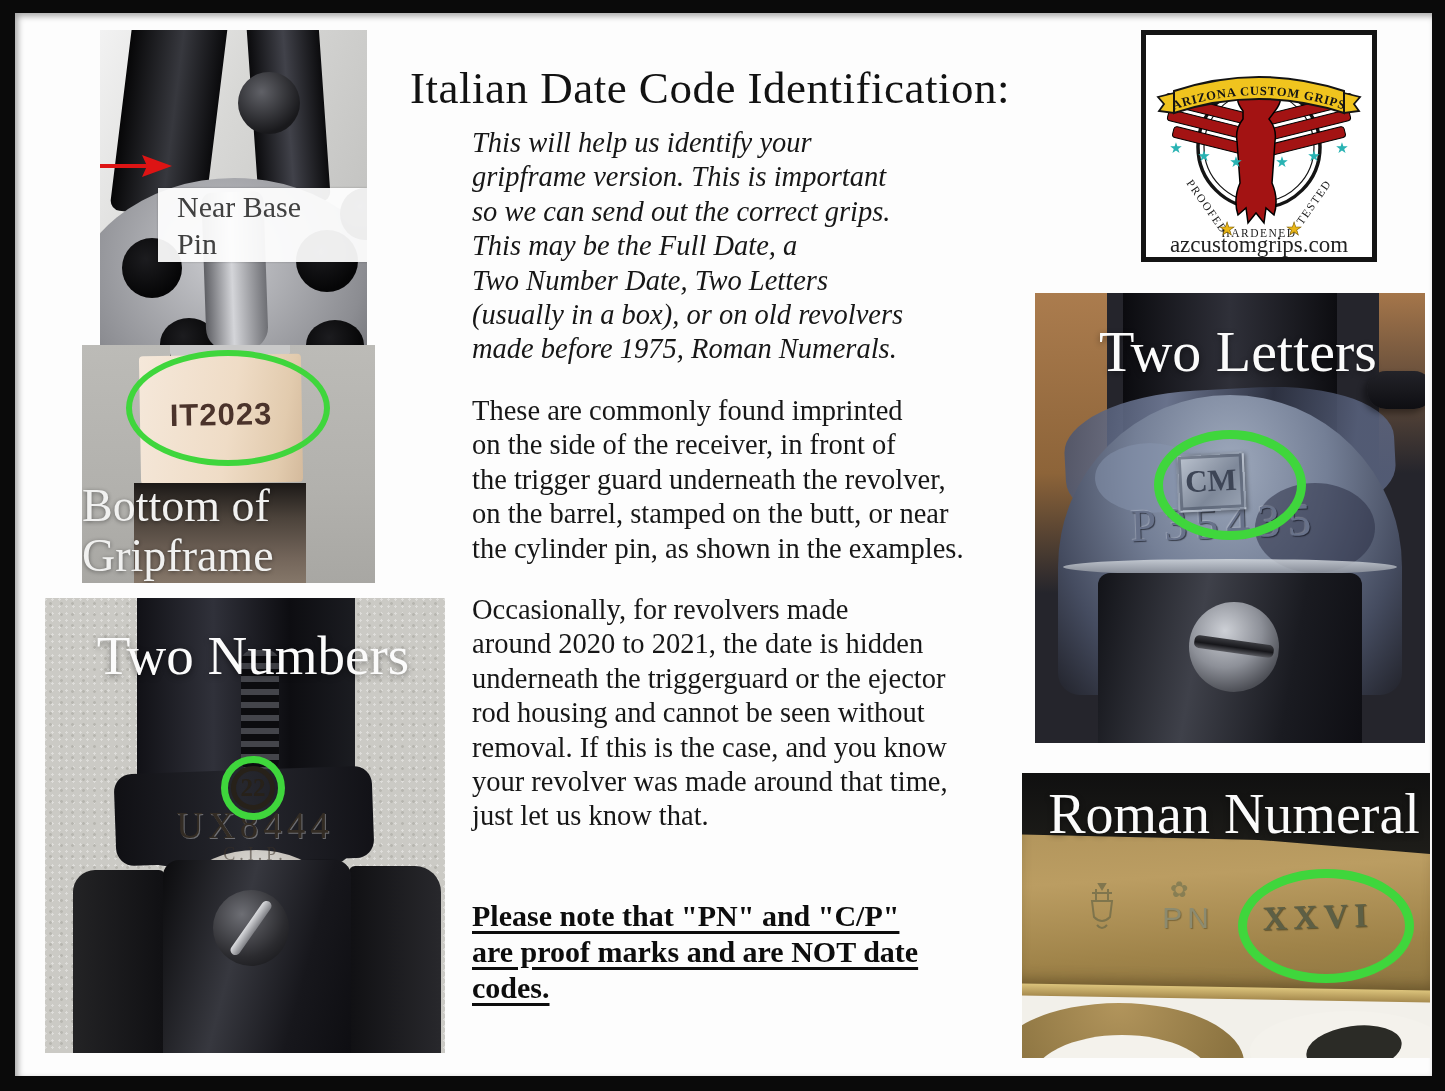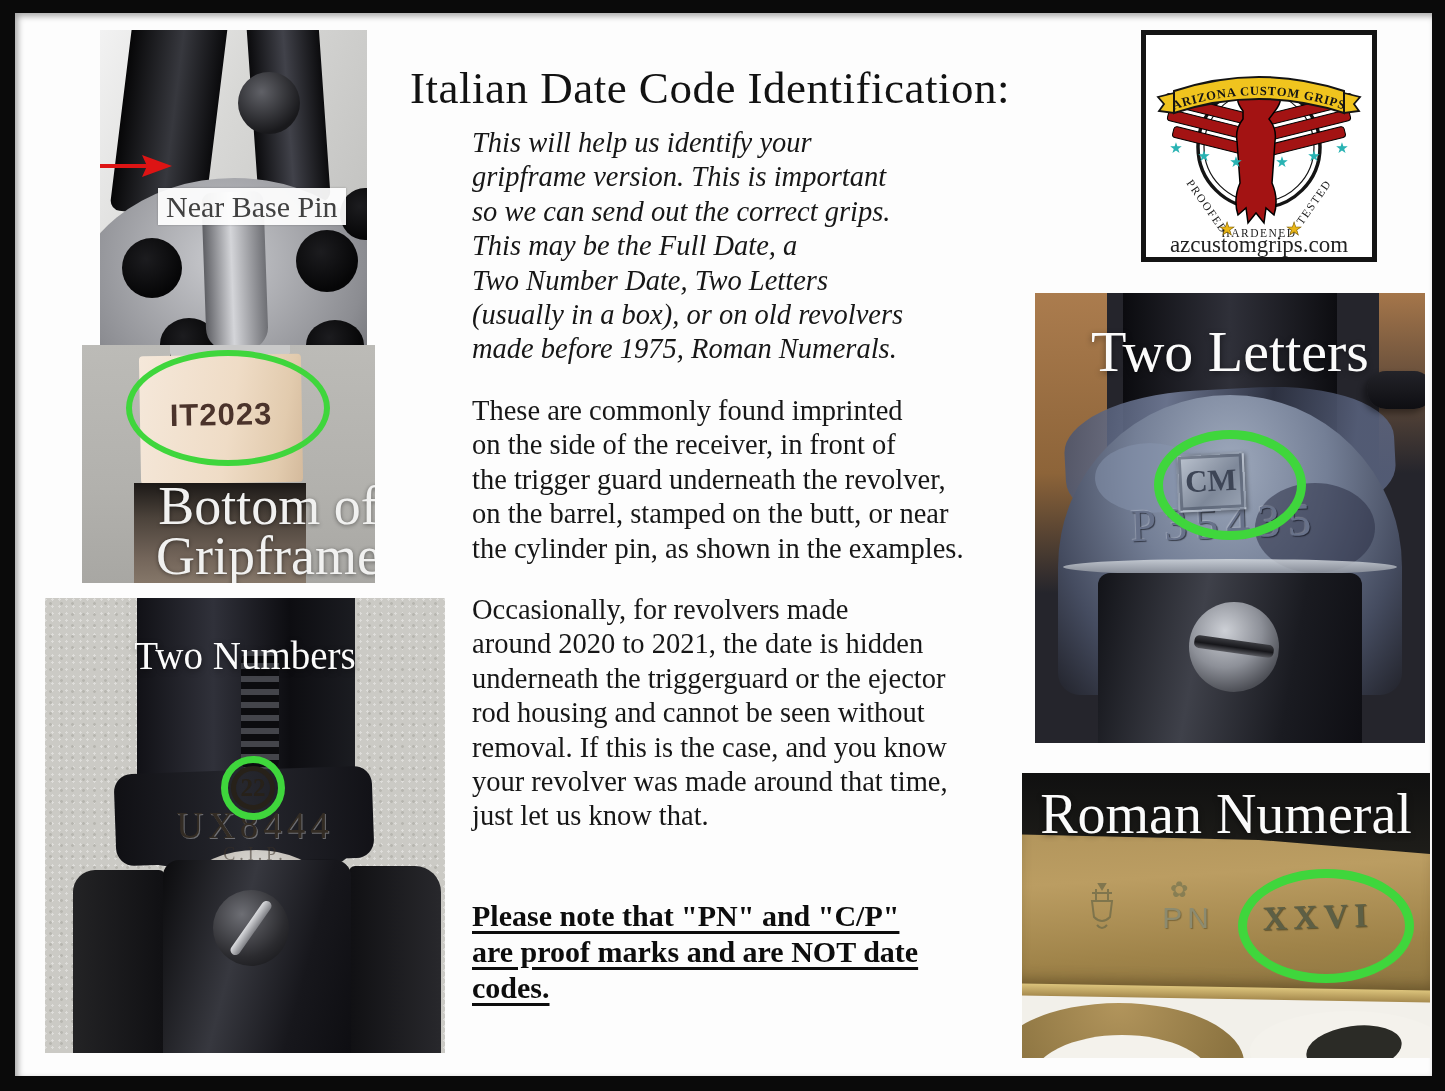--- a/index.html
+++ b/index.html
@@ -25,21 +25,21 @@
   .para-3 { top:593px; }
   .proof-note {
     position:absolute; left:472px; top:898px; width:565px; white-space:pre-line;
     font-size:30px; line-height:36px; font-weight:bold; color:#0d0d0d;
     text-decoration:underline; text-underline-offset:5px; text-decoration-thickness:3px;
   }
   
   .photo { position:absolute; overflow:hidden; }
   .photo-title {
     position:absolute; left:0; width:100%; text-align:center; color:#fbfbfb;
-    text-shadow:0 2px 6px rgba(0,0,0,0.45); z-index:6;
+    text-shadow:0 2px 6px rgba(0,0,0,0.45); z-index:6;padding-left:8px;
   }
   .green-ring { position:absolute; border:7px solid #3fd63c; border-radius:50%; z-index:5; }
   .screw { position:absolute; border-radius:50%; }
   .screw .groove { position:absolute; border-radius:5px; }
   
   .photo-1 { left:100px; top:30px; width:267px; height:315px;
     background:linear-gradient(115deg,#f2f2f2 0%,#d8d8d6 40%,#bcbcba 100%); }
   .p1-barrel-l { position:absolute; left:22px; top:-24px; width:95px; height:210px; border-radius:10px;
     background:linear-gradient(90deg,#060607,#37383e 55%,#0a0a0c); transform:rotate(7deg); }
   .p1-barrel-r { position:absolute; left:152px; top:-26px; width:72px; height:200px; border-radius:10px;
@@ -53,40 +53,40 @@
     background:radial-gradient(circle at 40% 35%,#1c1c1f,#060607 70%); }
   .p1-hole.h1 { left:22px;  top:208px; width:60px; height:60px; }
   .p1-hole.h2 { left:196px; top:200px; width:62px; height:62px; }
   .p1-hole.h3 { left:240px; top:158px; width:50px; height:52px; }
   .p1-hole.h4 { left:60px;  top:288px; width:58px; height:52px; }
   .p1-hole.h5 { left:206px; top:290px; width:58px; height:50px; }
   .p1-post { position:absolute; left:104px; top:162px; width:62px; height:158px;
     border-radius:10px 10px 22px 22px; transform:rotate(-2deg);
     background:linear-gradient(90deg,#5e5f64,#d4d5d9 45%,#6e6f74); }
   .p1-arrow { position:absolute; left:-18px; top:122px; z-index:6; }
-  .p1-label { position:absolute; left:58px; top:158px; padding:0 8px; z-index:7;
+  .p1-label { position:absolute; left:58px; top:158px; padding:0 19px; z-index:7;
     background:rgba(255,255,255,0.93); color:#414141; font-size:30px; line-height:37px;
     box-shadow:0 0 2px rgba(0,0,0,0.25); }
   
   .photo-2 { left:82px; top:345px; width:293px; height:238px;
     background:linear-gradient(180deg,#bcbbb7,#b2b1ad 60%,#a8a7a3); }
   .p2-cap { position:absolute; left:88px; top:0; width:120px; height:12px; background:#c9c9c9;
     border-radius:0 0 4px 4px; box-shadow:0 2px 0 #2a2a2c; }
   .p2-wood { position:absolute; left:58px; top:10px; width:162px; height:128px; border-radius:4px;
     transform:rotate(-1deg);
     background:linear-gradient(100deg,#f5e8da 0%,#efdcc6 55%,#e2cbae 85%,#d4ba9c 100%); }
   .p2-stamp { position:absolute; left:58px; top:52px; width:162px; text-align:center; z-index:4;
     font-family:"Liberation Sans",sans-serif; font-weight:bold; font-size:31px;
     color:#4b332b; letter-spacing:1px; transform:rotate(-1deg); }
   .p2-ring { left:44px; top:5px; width:192px; height:104px; border-width:6px; }
   .p2-metal { position:absolute; left:52px; top:138px; width:172px; height:100px;
     background:linear-gradient(180deg,#1c1917,#4c433b 35%,#73655a 75%,#857769); }
-  .p2-caption { position:absolute; left:0; top:136px; width:100%; text-align:center; z-index:6;
-    color:#f1f1f0; font-size:54px; line-height:50px; white-space:pre-line;
-    text-shadow:0 1px 4px rgba(0,0,0,0.45);margin-left:40px; }
+  .p2-caption { position:absolute; left:0; top:136px; width:100%; z-index:6;
+    color:#f1f1f0; font-size:46px; line-height:50px; white-space:pre-line;
+    text-shadow:0 1px 4px rgba(0,0,0,0.45); }
   
   .photo-3 { left:45px; top:598px; width:400px; height:455px; background-color:#cbcac5;
     background-image:radial-gradient(#b7b6b0 1.2px, rgba(0,0,0,0) 1.6px),
                      radial-gradient(#deddda 1px, rgba(0,0,0,0) 1.4px);
     background-size:11px 11px, 7px 7px; background-position:0 0, 4px 5px; }
   .p3-gun-top { position:absolute; left:92px; top:0; width:218px; height:268px;
     border-radius:0 0 28px 28px;
     background:linear-gradient(90deg,#111116,#30313a 35%,#0d0d11 70%,#1b1c21); }
   .p3-flare { position:absolute; left:70px; top:172px; width:258px; height:92px; border-radius:18px;
     transform:rotate(-2deg); background:linear-gradient(90deg,#101014,#26272e 50%,#121217); }
@@ -112,21 +112,21 @@
     border-radius:16px 16px 0 0;
     background:linear-gradient(105deg,#0b0b0d,#37383f 40%,#17171c 72%,#0e0e12); }
   .p3-grip-side-l { position:absolute; left:28px; top:272px; width:92px; height:183px;
     border-radius:22px 6px 0 0; background:linear-gradient(90deg,#232325,#101013); }
   .p3-grip-side-r { position:absolute; left:304px; top:268px; width:92px; height:187px;
     border-radius:6px 26px 0 0; background:linear-gradient(90deg,#101013,#28282c); }
   .p3-screw { left:168px; top:292px; width:76px; height:76px; z-index:4;
     background:radial-gradient(circle at 38% 32%,#6d6e74,#2b2b2f 62%,#0f0f12); }
   .p3-screw .groove { left:6px; top:33px; width:64px; height:10px; transform:rotate(-55deg);
     background:linear-gradient(#dcdde0,#7d7e83); }
-  .p3-title { top:26px; font-size:39px; line-height:64px; }
+  .p3-title { top:26px; font-size:55px; line-height:64px; }
   
   .photo-4 { left:1035px; top:293px; width:390px; height:450px; background:#25252c; }
   .p4-tan-l { position:absolute; left:0; top:0; width:72px; height:300px;
     background:linear-gradient(180deg,#ab7c4e 0%,#8d6439 60%,rgba(141,100,57,0)); }
   .p4-tan-r { position:absolute; right:0; top:0; width:46px; height:180px;
     background:linear-gradient(180deg,#a5764a 0%,rgba(141,100,57,0)); }
   .p4-barrels { position:absolute; left:88px; top:0; width:214px; height:160px;
     background:linear-gradient(90deg,#0b0b0f,#2f3039 50%,#0d0d11); }
   .p4-mottle { position:absolute; left:30px; top:96px; width:330px; height:140px; border-radius:40%;
     background:linear-gradient(100deg,#46506b 0%,#76819e 30%,#2e3344 60%,#5a6480 85%);

